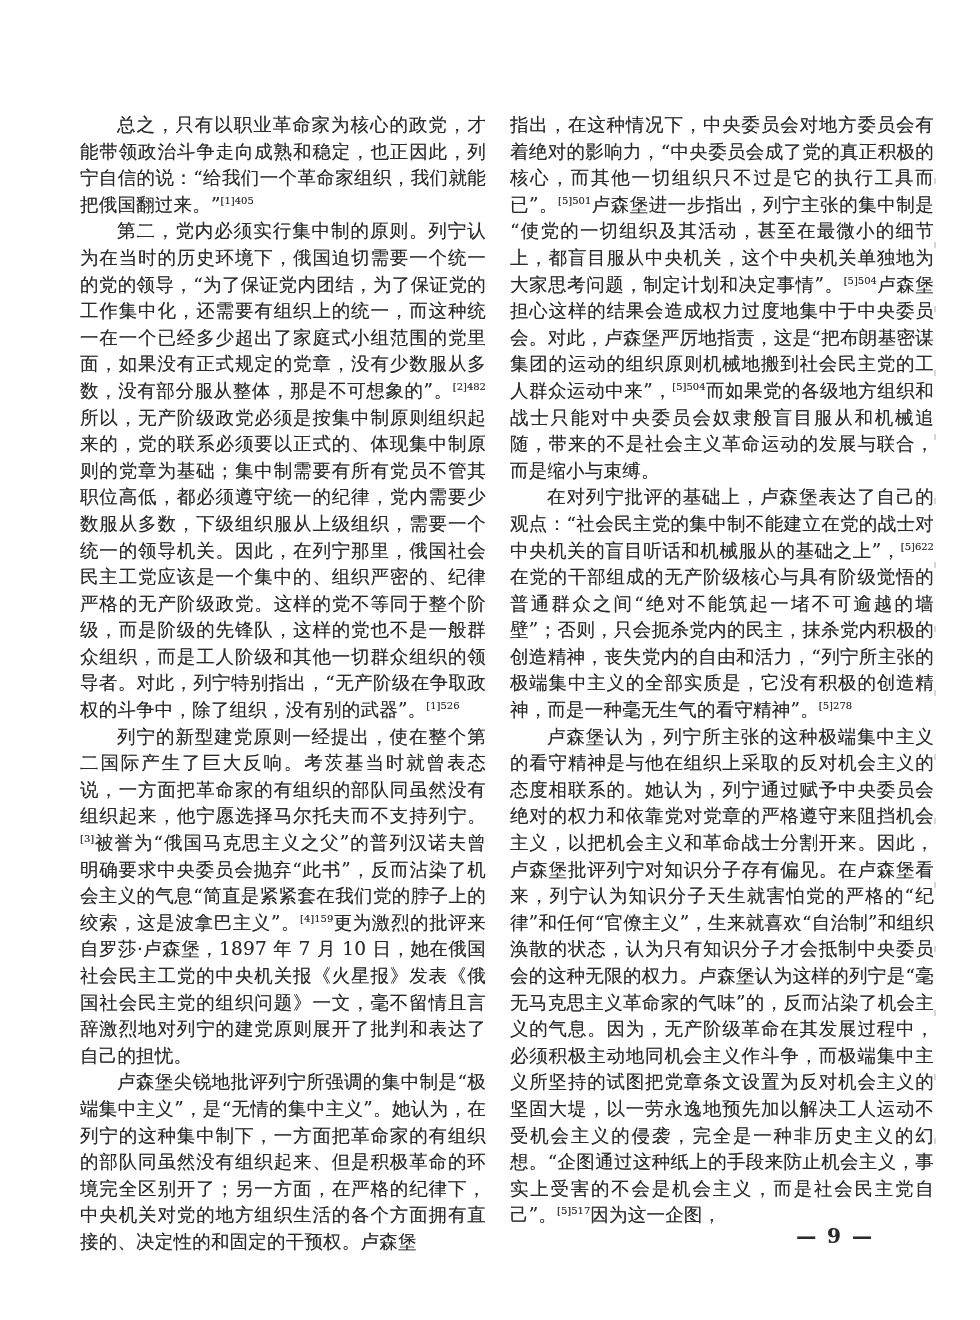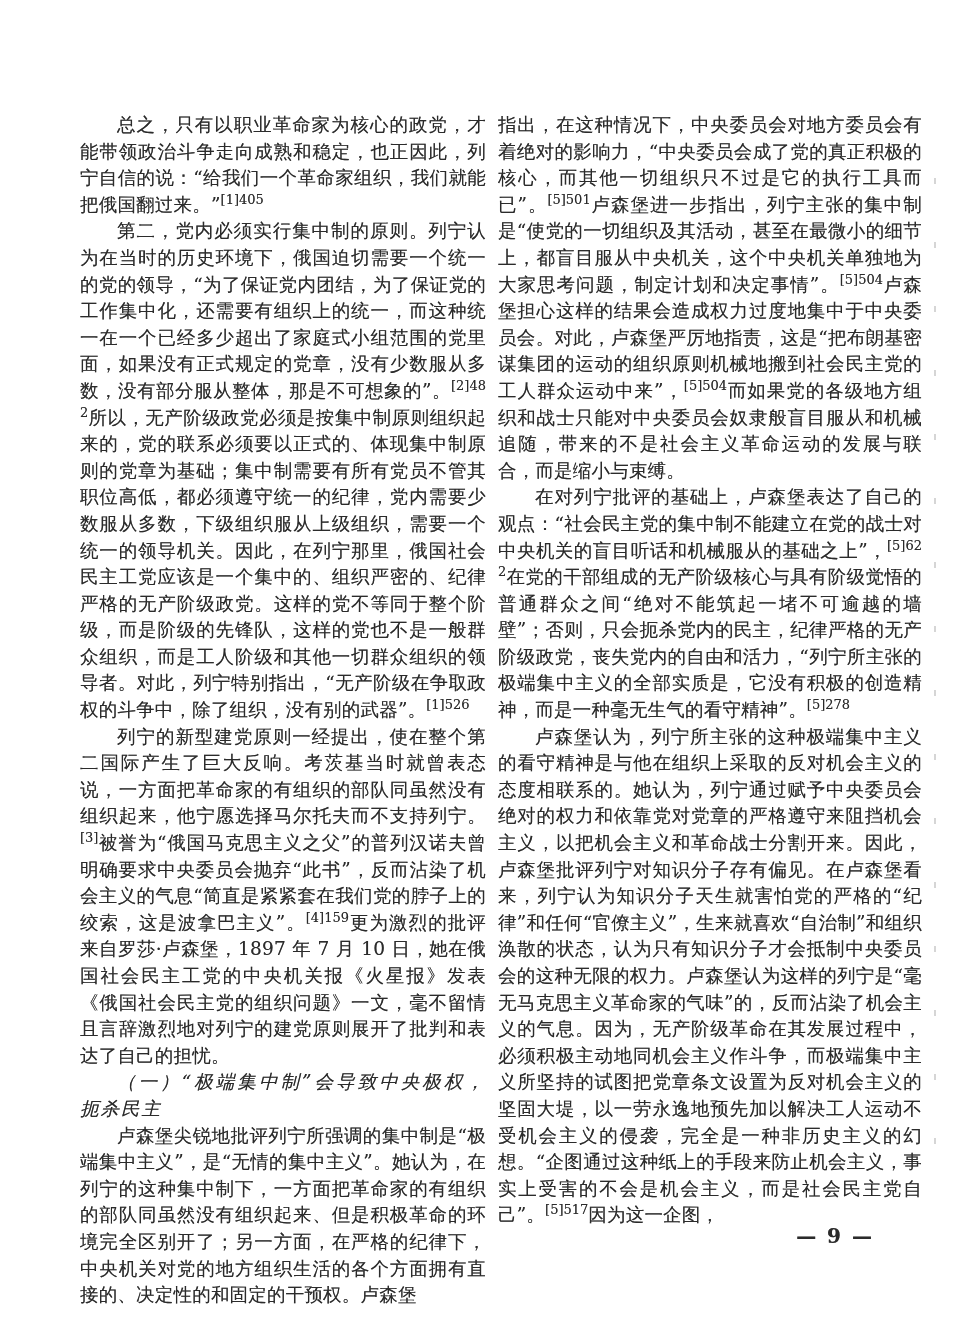--- a/index.html
+++ b/index.html
@@ -13,40 +13,40 @@
     color: #2b2b2b;
   }
   .column {
     position: absolute;
     top: 112px;
     text-align: justify;
     text-justify: inter-character;
     word-break: break-all;
   }
   .column-left  { left: 80px;  width: 406px; }
-  .column-right { left: 498px; width: 424px; }
+  .column-right { left: 510px; width: 424px; }
   p {
     margin: 0;
     font-size: 18.5px;
     line-height: 26.6px;
     letter-spacing: 0.2px;
     text-shadow: 0 0 0.5px rgba(40,40,40,0.55);
   }
   p.indent { text-indent: 2em; }
   p.heading {
     font-family: "DejaVu Sans", "Liberation Sans", sans-serif;
     font-weight: bold;
     letter-spacing: 0.6px;
   }
   p.subheading {
     font-style: italic;
     letter-spacing: 2px;
   }
   sup {
-    font-size: 13px;
+    font-size: 10px;
     line-height: 0;
     vertical-align: super;
     letter-spacing: 0;
   }
   .page-number {
     position: absolute;
     top: 1224px;
     right: 106px;
     font-size: 20px;
     font-weight: bold;
@@ -68,22 +68,21 @@
 </style>
 </head>
 <body>
 
 <div class="page">
   <div class="scan-marks"></div>
   <div class="column column-left">
       <p class="para indent"><span>总之，只有以职业革命家为核心的政党，才能带领政治斗争走向成熟和稳定，也正因此，列宁自信的说：“给我们一个革命家组织，我们就能把俄国翻过来。”</span><sup>[1]405</sup></p>
       <p class="para indent"><span>第二，党内必须实行集中制的原则。列宁认为在当时的历史环境下，俄国迫切需要一个统一的党的领导，“为了保证党内团结，为了保证党的工作集中化，还需要有组织上的统一，而这种统一在一个已经多少超出了家庭式小组范围的党里面，如果没有正式规定的党章，没有少数服从多数，没有部分服从整体，那是不可想象的”。</span><sup>[2]482</sup><span>所以，无产阶级政党必须是按集中制原则组织起来的，党的联系必须要以正式的、体现集中制原则的党章为基础；集中制需要有所有党员不管其职位高低，都必须遵守统一的纪律，党内需要少数服从多数，下级组织服从上级组织，需要一个统一的领导机关。因此，在列宁那里，俄国社会民主工党应该是一个集中的、组织严密的、纪律严格的无产阶级政党。这样的党不等同于整个阶级，而是阶级的先锋队，这样的党也不是一般群众组织，而是工人阶级和其他一切群众组织的领导者。对此，列宁特别指出，“无产阶级在争取政权的斗争中，除了组织，没有别的武器”。</span><sup>[1]526</sup></p>
       <p class="para indent"><span>列宁的新型建党原则一经提出，使在整个第二国际产生了巨大反响。考茨基当时就曾表态说，一方面把革命家的有组织的部队同虽然没有组织起来，他宁愿选择马尔托夫而不支持列宁。</span><sup>[3]</sup><span>被誉为“俄国马克思主义之父”的普列汉诺夫曾明确要求中央委员会抛弃“此书”，反而沾染了机会主义的气息“简直是紧紧套在我们党的脖子上的绞索，这是波拿巴主义”。</span><sup>[4]159</sup><span>更为激烈的批评来自罗莎·卢森堡，1897 年 7 月 10 日，她在俄国社会民主工党的中央机关报《火星报》发表《俄国社会民主党的组织问题》一文，毫不留情且言辞激烈地对列宁的建党原则展开了批判和表达了自己的担忧。</span></p>
-      <p class="subheading indent"><span>（一）“极端集中制”会导致中央极权，扼杀民主</span></p>
       <p class="para indent"><span>卢森堡尖锐地批评列宁所强调的集中制是“极端集中主义”，是“无情的集中主义”。她认为，在列宁的这种集中制下，一方面把革命家的有组织的部队同虽然没有组织起来、但是积极革命的环境完全区别开了；另一方面，在严格的纪律下，中央机关对党的地方组织生活的各个方面拥有直接的、决定性的和固定的干预权。卢森堡</span></p>
     </div>
   <div class="column column-right">
       <p class="para"><span>指出，在这种情况下，中央委员会对地方委员会有着绝对的影响力，“中央委员会成了党的真正积极的核心，而其他一切组织只不过是它的执行工具而已”。</span><sup>[5]501</sup><span>卢森堡进一步指出，列宁主张的集中制是“使党的一切组织及其活动，甚至在最微小的细节上，都盲目服从中央机关，这个中央机关单独地为大家思考问题，制定计划和决定事情”。</span><sup>[5]504</sup><span>卢森堡担心这样的结果会造成权力过度地集中于中央委员会。对此，卢森堡严厉地指责，这是“把布朗基密谋集团的运动的组织原则机械地搬到社会民主党的工人群众运动中来”，</span><sup>[5]504</sup><span>而如果党的各级地方组织和战士只能对中央委员会奴隶般盲目服从和机械追随，带来的不是社会主义革命运动的发展与联合，而是缩小与束缚。</span></p>
-      <p class="para indent"><span>在对列宁批评的基础上，卢森堡表达了自己的观点：“社会民主党的集中制不能建立在党的战士对中央机关的盲目听话和机械服从的基础之上”，</span><sup>[5]622</sup><span>在党的干部组成的无产阶级核心与具有阶级觉悟的普通群众之间“绝对不能筑起一堵不可逾越的墙壁”；否则，只会扼杀党内的民主，纪律严格的无产阶级政党，丧失党内的自由和活力，“列宁所主张的极端集中主义的全部实质是，它没有积极的创造精神，而是一种毫无生气的看守精神”。</span><sup>[5]278</sup></p>
+      <p class="para indent"><span>在对列宁批评的基础上，卢森堡表达了自己的观点：“社会民主党的集中制不能建立在党的战士对中央机关的盲目听话和机械服从的基础之上”，</span><sup>[5]622</sup><span>在党的干部组成的无产阶级核心与具有阶级觉悟的普通群众之间“绝对不能筑起一堵不可逾越的墙壁”；否则，只会扼杀党内的民主，抹杀党内积极的创造精神，丧失党内的自由和活力，“列宁所主张的极端集中主义的全部实质是，它没有积极的创造精神，而是一种毫无生气的看守精神”。</span><sup>[5]278</sup></p>
       <p class="para indent"><span>卢森堡认为，列宁所主张的这种极端集中主义的看守精神是与他在组织上采取的反对机会主义的态度相联系的。她认为，列宁通过赋予中央委员会绝对的权力和依靠党对党章的严格遵守来阻挡机会主义，以把机会主义和革命战士分割开来。因此，卢森堡批评列宁对知识分子存有偏见。在卢森堡看来，列宁认为知识分子天生就害怕党的严格的“纪律”和任何“官僚主义”，生来就喜欢“自治制”和组织涣散的状态，认为只有知识分子才会抵制中央委员会的这种无限的权力。卢森堡认为这样的列宁是“毫无马克思主义革命家的气味”的，反而沾染了机会主义的气息。因为，无产阶级革命在其发展过程中，必须积极主动地同机会主义作斗争，而极端集中主义所坚持的试图把党章条文设置为反对机会主义的坚固大堤，以一劳永逸地预先加以解决工人运动不受机会主义的侵袭，完全是一种非历史主义的幻想。“企图通过这种纸上的手段来防止机会主义，事实上受害的不会是机会主义，而是社会民主党自己”。</span><sup>[5]517</sup><span>因为这一企图，</span></p>
     </div>
   <div class="page-number">— 9 —</div>
 </div>
 
 </body></html>

